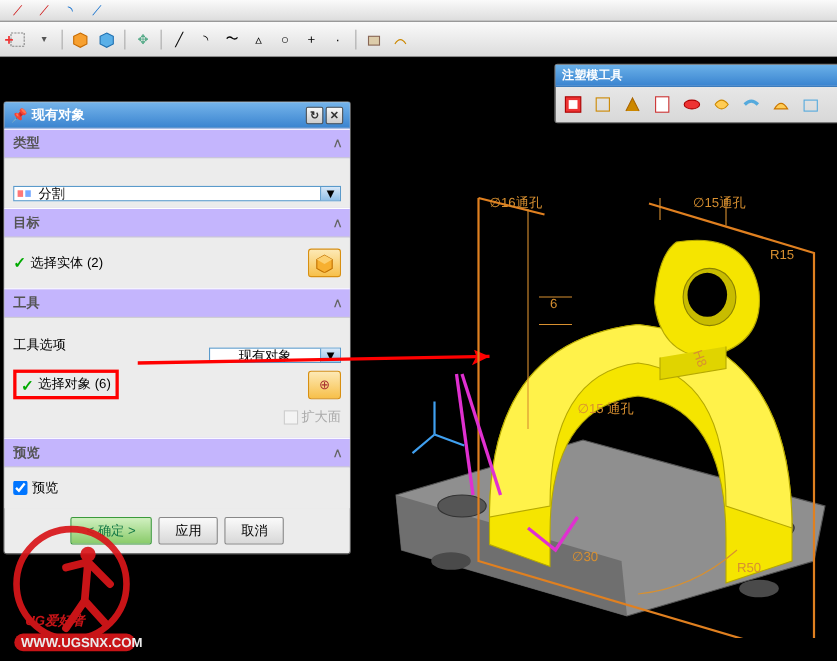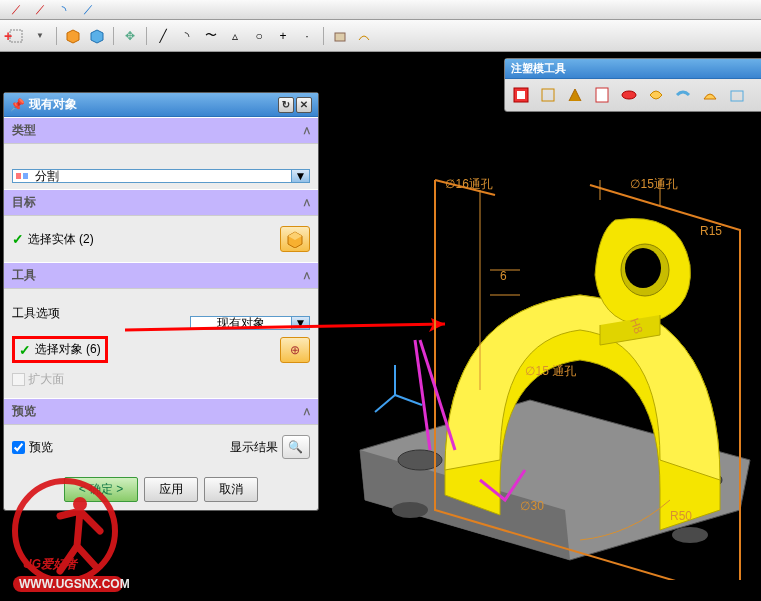--- a/index.html
+++ b/index.html
@@ -33,21 +33,21 @@
   .dd .dd-ico{width:18px;display:flex;align-items:center;justify-content:center;}
   .dd .dd-text{flex:1;padding:0 4px;}
   .dd .dd-arrow{width:18px;background:linear-gradient(#d8e8f8,#92c0e8);border-left:1px solid #5a9acb;display:flex;align-items:center;justify-content:center;height:100%;}
   .sel-row{display:flex;align-items:center;justify-content:space-between;padding:4px 0;}
   .sel-row .left{display:flex;align-items:center;gap:4px;}
   .check{color:#0a0;font-weight:bold;font-size:14px;}
   .solid-ico{width:30px;height:26px;background:linear-gradient(#fde9b5,#f7c04a);border:1px solid #d88f10;border-radius:3px;display:flex;align-items:center;justify-content:center;}
   .hl{border:3px solid #ff0000;padding:2px 4px;display:inline-flex;align-items:center;gap:4px;}
   .opt-row{display:flex;align-items:center;justify-content:space-between;padding:2px 0;}
   .opt-row .dd{width:120px;text-align:center;}
-  .disabled{color:#aaa;padding:4px 0;}
+  .disabled{color:#aaa;padding:4px 0;text-align:right;}
   .prev-row{display:flex;align-items:center;justify-content:space-between;padding:4px 0;}
   .prev-row .left{display:flex;align-items:center;gap:4px;}
   .chk{width:13px;height:13px;}
   .mag{width:28px;height:24px;border:1px solid #999;background:linear-gradient(#fff,#e0e0e0);border-radius:3px;display:flex;align-items:center;justify-content:center;}
   .btns{display:flex;justify-content:center;gap:6px;padding:8px;}
   .btn{padding:3px 14px;border:1px solid #888;background:linear-gradient(#fafafa,#d8d8d8);border-radius:2px;cursor:pointer;}
   .btn.primary{border:1px solid #3a9a3a;background:linear-gradient(#d0f0c0,#8acb6a);color:#174;}
   
   
   .left-plus{position:absolute;left:4px;top:28px;color:#e33;font-weight:bold;font-size:14px;}
@@ -247,24 +247,20 @@
     <div class="sect-hdr">
       <span>预览</span>
       <span class="expand">ᐱ</span>
     </div>
     <div class="sect-body">
       <div class="prev-row">
         <span class="left">
           <input type="checkbox" class="chk" checked="" style="">
           <span>预览</span>
         </span>
-        <span class="left">
-          <span>显示结果</span>
-          <span class="mag">🔍</span>
-        </span>
       </div>
     </div>
 
     <div class="btns">
       <span class="btn primary">&lt; 确定 &gt;</span>
       <span class="btn">应用</span>
       <span class="btn">取消</span>
     </div>
   </div>
 </div>

